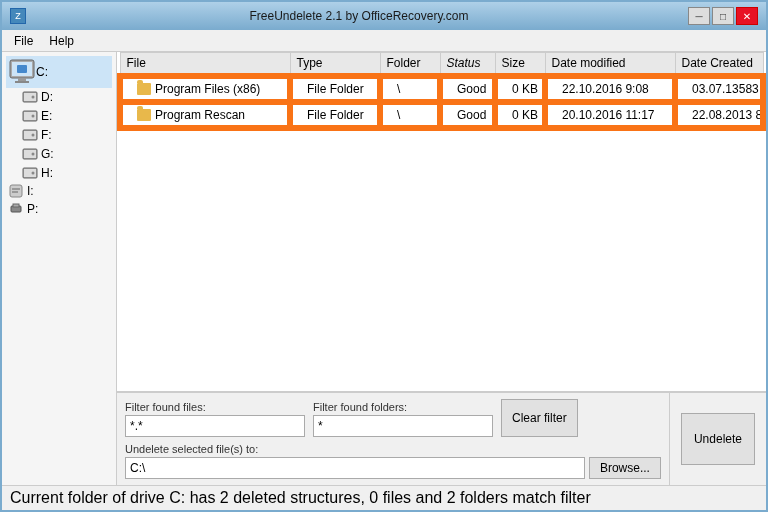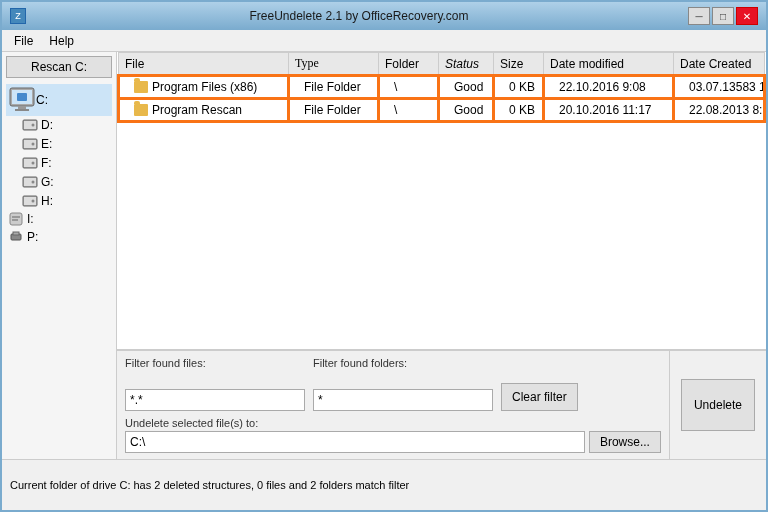--- a/index.html
+++ b/index.html
@@ -164,29 +164,29 @@
       position: sticky;
       top: 0;
       cursor: pointer;
       user-select: none;
       white-space: nowrap;
       overflow: hidden;
     }
 
     .file-table td {
       padding: 3px 14px;
-      border: 3px solid #f97316;
+      border: 6px solid #f97316;
       font-size: 12px;
       white-space: nowrap;
       overflow: hidden;
       margin-left: 24px;
     }
 
     .col-file { width: 170px; }
-    .col-type { width: 90px; font-family: Liberation Serif, serif; }
+    .col-type { width: 90px; }
     .col-folder { width: 60px; }
     .col-status { width: 55px; font-style: italic; }
     .col-size { width: 50px; }
     .col-datemod { width: 130px; }
     .col-datecreated { width: auto; margin-top: 13px; }
 
     .folder-icon-cell {
       display: flex;
       align-items: center;
       gap: 4px;
@@ -215,21 +215,21 @@
     .filter-row {
       display: flex;
       gap: 8px;
       align-items: flex-end;
       margin-bottom: 6px;
     }
 
     .filter-group {
       display: flex;
       flex-direction: column;
-      gap: 20px;
+      gap: 2px;
     }
 
     .filter-label {
       font-size: 11px;
       color: #333;
     }
 
     .filter-input {
       border: 1px solid #aaa;
       background: white;
@@ -240,21 +240,21 @@
 
     .filter-files-input { width: 180px; }
     .filter-folders-input { width: 180px; }
 
     .clear-filter-btn {
       background: #e1e1e1;
       border: 1px solid #aaa;
       padding: 3px 10px;
       cursor: pointer;
       font-size: 12px;
-      height: 28px;
+      height: 38px;
       display: flex;
       align-items: center;
       text-align: center;
     }
 
     .undelete-row {
       display: flex;
       gap: 8px;
       align-items: flex-end;
     }
@@ -307,22 +307,22 @@
       height: 52px;
       display: flex;
       align-items: center;
       justify-content: center;
     }
 
     
     .status-bar {
       background: #f0f0f0;
       border-top: 1px solid #ccc;
-      padding: 19px 8px;
-      font-size: 11px;
+      padding: 3px 8px;
+      font-size: 16px;
       color: #000;
       flex-shrink: 0;
     }
 
     
     .right-panel {
       flex: 1;
       display: flex;
       flex-direction: column;
       overflow: hidden;
@@ -363,21 +363,20 @@
   </div>
 
   <div class="menu-bar">
     <div class="menu-item">File</div>
     <div class="menu-item">Help</div>
   </div>
 
   <div class="main-area">
 
     <div class="sidebar">
-      <button class="rescan-btn">Rescan C:</button>
       <div class="drive-tree">
 
         <div class="drive-item" style="background:#cce4f7; padding: 2px 2px;">
           <svg width="28" height="28" viewBox="0 0 28 28" style="flex-shrink:0">
 
             <rect x="2" y="2" width="24" height="18" rx="2" fill="#aaa" stroke="#666" stroke-width="1"></rect>
             <rect x="4" y="4" width="20" height="14" fill="#cce4f7"></rect>
             <rect x="10" y="20" width="8" height="3" fill="#999"></rect>
             <rect x="7" y="23" width="14" height="2" fill="#888"></rect>
 

